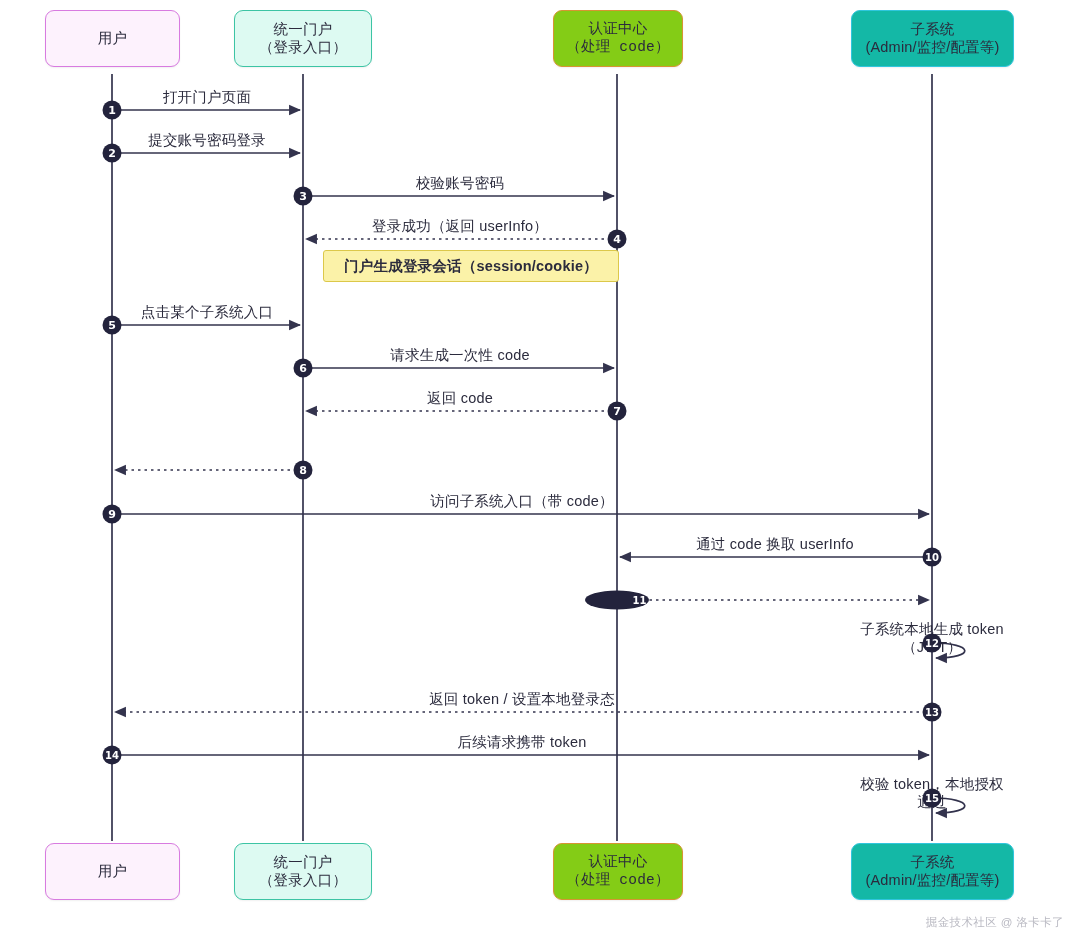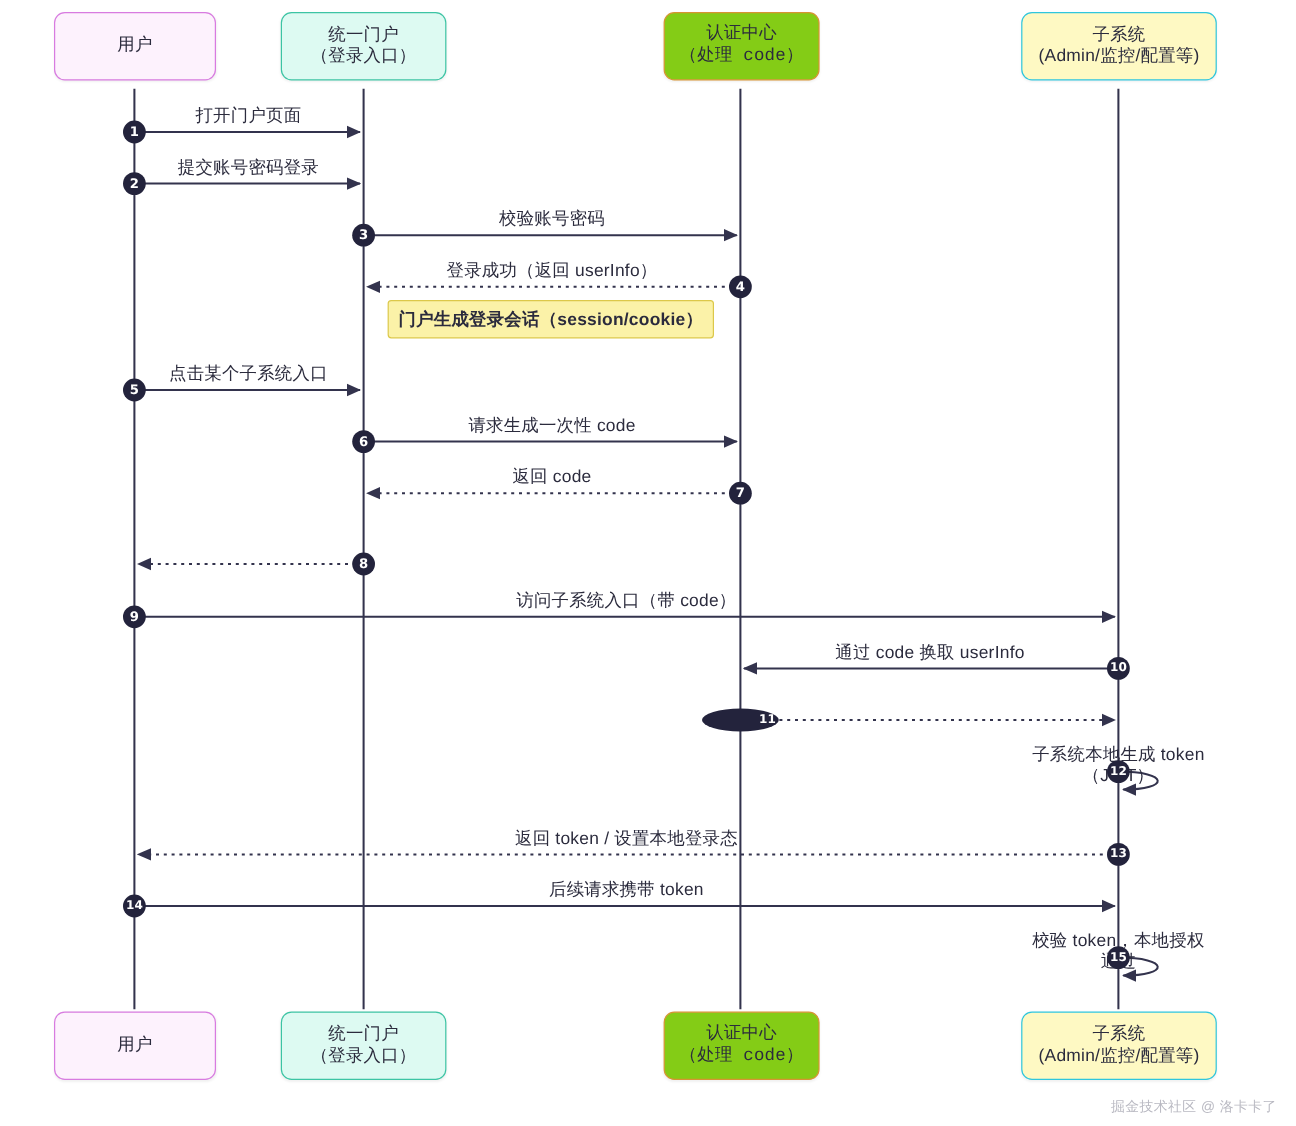--- a/index.html
+++ b/index.html
@@ -41,21 +41,21 @@
     line-height: 1.22;
     font-size: 14.5px;
     letter-spacing: .2px;
     box-shadow: 0 1px 2px rgba(0,0,0,0.06);
   }
   .participant .plabel { white-space: pre-line; }
 
   .p-user      { background: #fdf2fd; border-color: #d87be0; }
   .p-portal    { background: #ddfaf2; border-color: #3cc4a4; }
   .p-auth      { background: #84cc16; border-color: #d79432; font-family: Liberation Mono, monospace; }
-  .p-sub       { background: #fef9c3; border-color: #2fc6dd; }
+  .p-sub       { background: #14b8a6; border-color: #2fc6dd; }
 
   
   .msg-label {
     position: absolute;
     font-size: 14.5px;
     color: #2b2b3d;
     text-align: center;
     white-space: pre-line;
     line-height: 1.25;
     letter-spacing: .2px;
@@ -203,19 +203,19 @@
   <div class="step" style="left:617px; top:411px;">7</div>
   <div class="step" style="left:303px; top:470px;">8</div>
   <div class="step" style="left:112px; top:514px;">9</div>
   <div class="step wide" style="left:932px; top:557px;">10</div>
   <div class="step wide" style="left:617px; top:600px;padding-left:45px;">11</div>
   <div class="step wide" style="left:932px; top:643px;">12</div>
   <div class="step wide" style="left:932px; top:712px;">13</div>
   <div class="step wide" style="left:112px; top:755px;">14</div>
   <div class="step wide" style="left:932px; top:798px;">15</div>
 
-  <div class="note" style="left:323px; top:250px; width:272px; height:32px;">
+  <div class="note" style="left:323px; top:250px; width:296px; height:32px;">
     <span>门户生成登录会话（session/cookie）</span>
   </div>
 
   <div class="watermark">掘金技术社区 @ 洛卡卡了</div>
 
 </div>
 
 </body></html>

